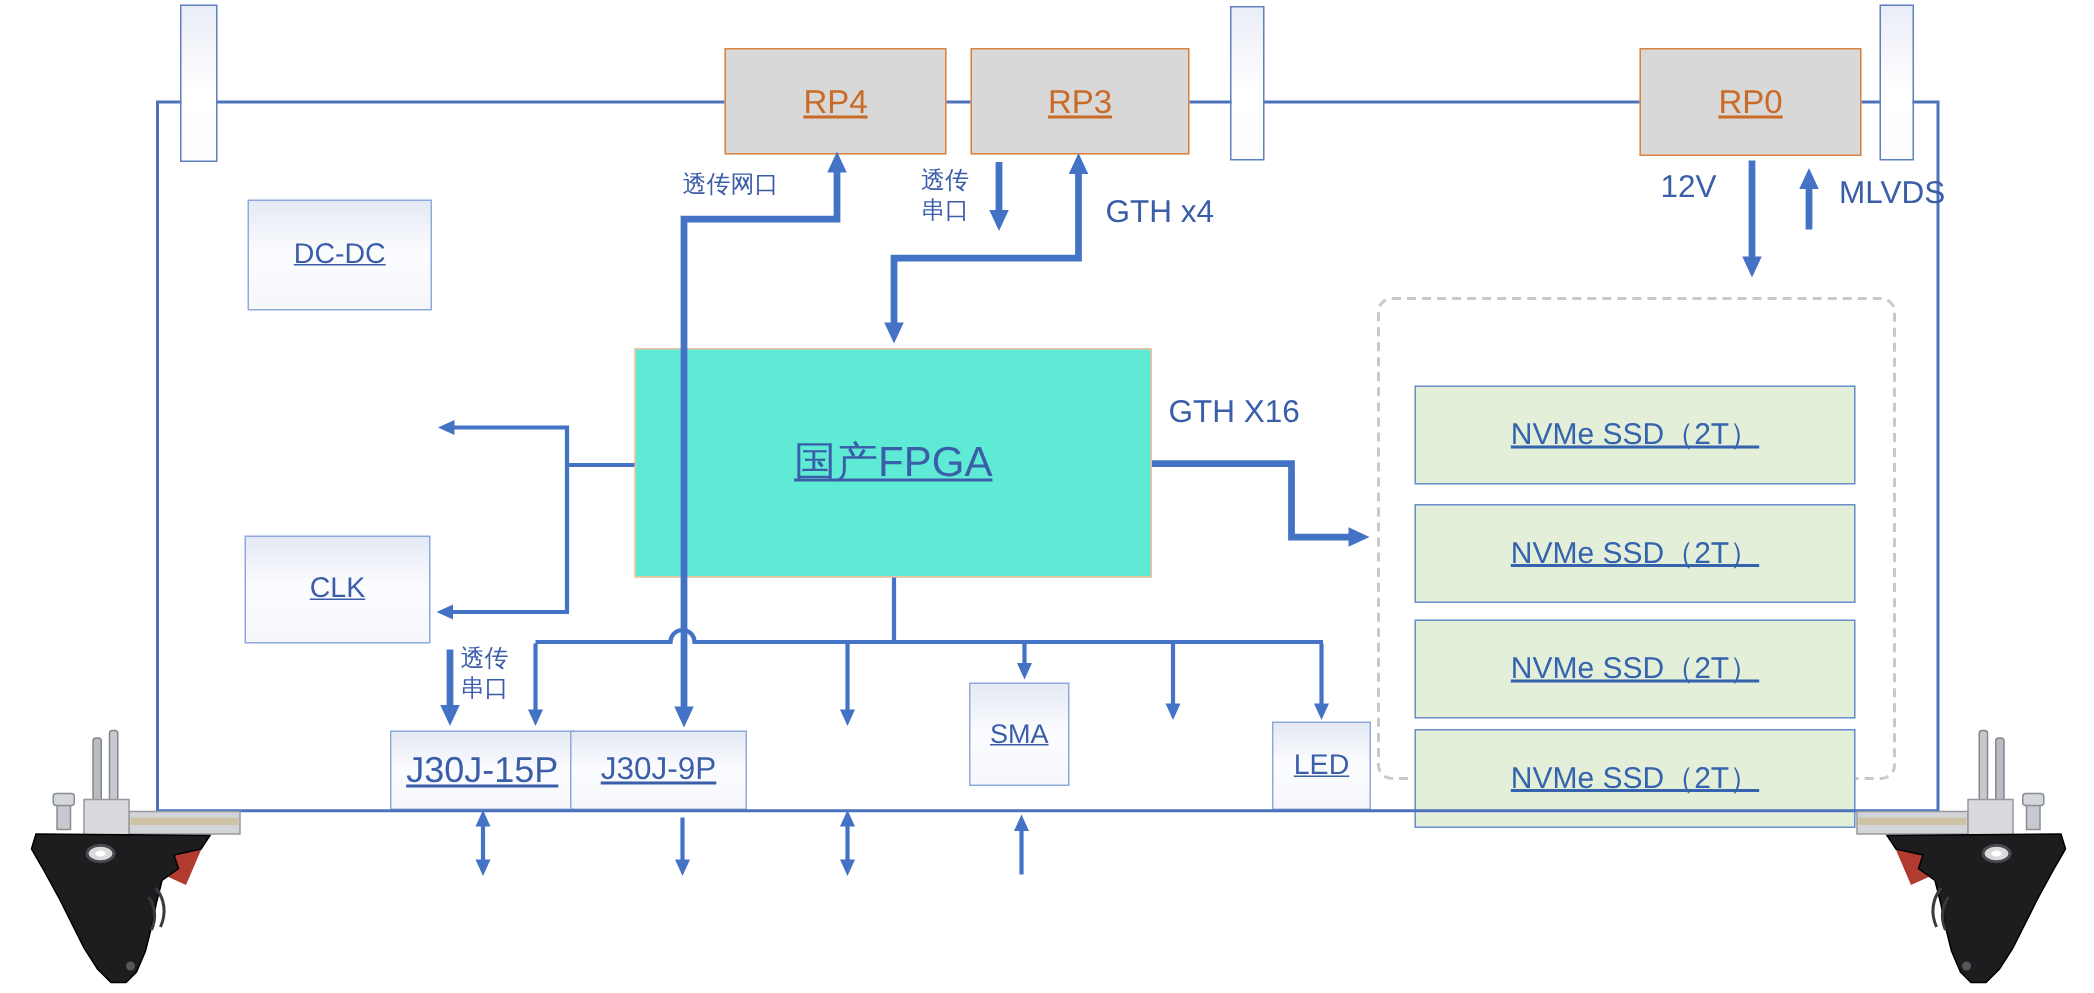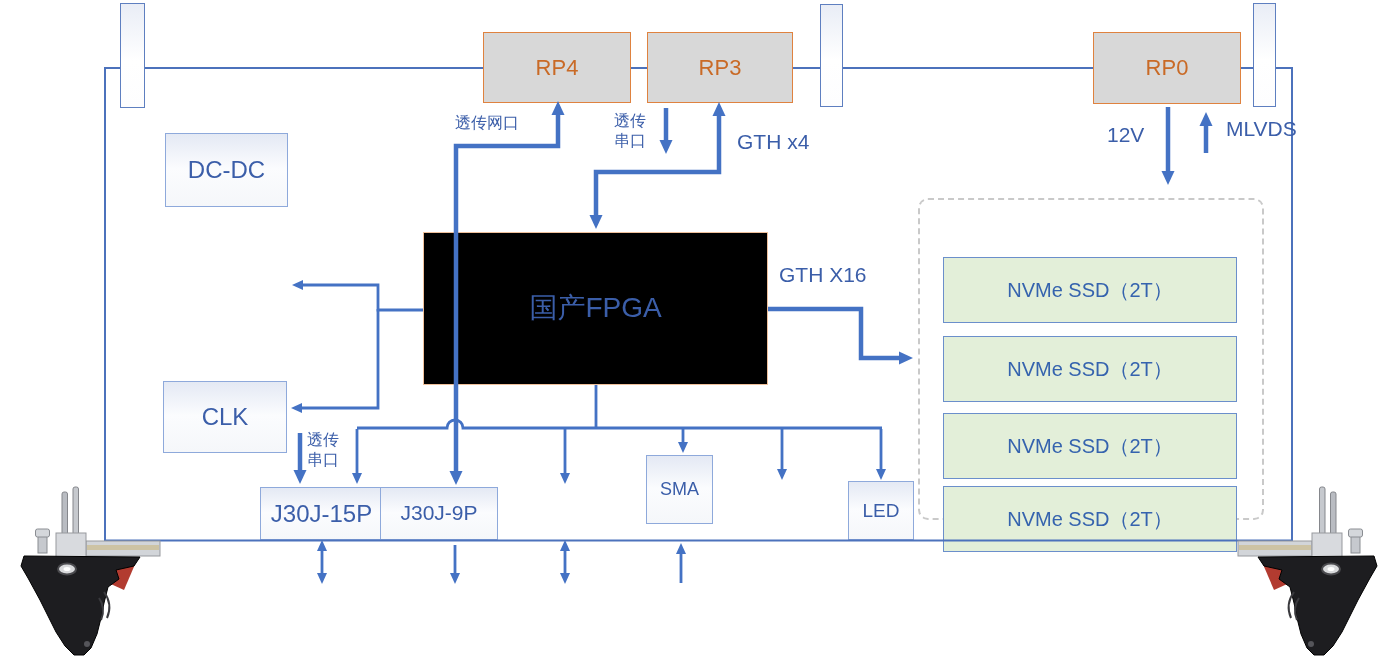--- a/index.html
+++ b/index.html
@@ -3,31 +3,31 @@
 <meta charset="utf-8">
 <style>
   html,body{margin:0;padding:0;background:#ffffff;}
   #stage{
     position:relative;width:1396px;height:662px;background:#ffffff;overflow:hidden;
     font-family:"Liberation Sans","DejaVu Sans",sans-serif;
   }
   #stage svg.layer{position:absolute;left:0;top:0;}
   .box{
     position:absolute;display:flex;align-items:center;justify-content:center;
-    box-sizing:border-box;text-align:right;line-height:1.15;
+    box-sizing:border-box;text-align:right;line-height:1.15;text-decoration:underline;
   }
   .white-box{
     background:linear-gradient(180deg,#e4e9f4 0%,#fbfcfe 48%,#f5f7fa 100%);
-    border:1.6px solid #8EA9DB;color:#3B5EA9;font-size:24px;
+    border:1.6px solid #8EA9DB;color:#3B5EA9;font-size:19px;
   }
   .grey-box{
     background:#D8D8D8;border:1.8px solid #DF823F;color:#C96A26;font-size:22px;
   }
   .fpga-box{
-    background:#000000;border:1.6px solid #EFC09B;color:#3B5EA9;font-size:28px;
+    background:#5eead4;border:1.6px solid #EFC09B;color:#3B5EA9;font-size:28px;
   }
   .ssd-box{
     background:#E3EFD9;border:1.5px solid #6B8FCB;color:#3563AE;font-size:20px;margin-top:40px;
   }
   .dashed-group{
     position:absolute;box-sizing:border-box;border:2.6px dashed #C9C9C9;border-radius:10px;background:transparent;
   }
   .strip{
     position:absolute;box-sizing:border-box;border:1.5px solid #5E7FC0;
     background:linear-gradient(180deg,#e9edf6 0%,#ffffff 55%,#fdfdfe 100%);
@@ -56,21 +56,21 @@
   <div class="box grey-box" style="left:647px;top:32px;width:146px;height:71px">
       <span>RP3</span>
     </div>
   <div class="box grey-box" style="left:1093px;top:32px;width:148px;height:72px">
       <span>RP0</span>
     </div>
 
   <div class="box white-box" style="left:165px;top:133px;width:123px;height:74px">
       <span>DC-DC</span>
     </div>
-  <div class="box white-box" style="left:163px;top:381px;width:124px;height:72px">
+  <div class="box white-box" style="left:163px;top:357px;width:124px;height:72px">
       <span>CLK</span>
     </div>
 
   <div class="box fpga-box" style="left:423px;top:232px;width:345px;height:153px">
       <span>国产FPGA</span>
     </div>
 
   <div class="dashed-group" style="left:918px;top:198px;width:346px;height:322px"></div>
   <div class="box ssd-box" style="left:943px;top:217px;width:294px;height:66px">
       <span>NVMe SSD（2T）</span>
@@ -154,17 +154,17 @@
       </g>
     <g transform="translate(1398,0) scale(-1,1)">
         <use href="#hshape"></use>
       </g>
   </svg>
 
   <div class="lbl lbl-cn" style="left:455px;top:113px">透传网口</div>
   <div class="lbl lbl-cn2" style="left:614px;top:111px">透传串口</div>
   <div class="lbl lbl-sig" style="left:737px;top:130px">GTH x4</div>
   <div class="lbl lbl-sig" style="left:779px;top:263px">GTH X16</div>
-  <div class="lbl lbl-sig" style="left:1107px;top:123px">12V</div>
+  <div class="lbl lbl-sig" style="left:1107px;top:113px">12V</div>
   <div class="lbl lbl-sig" style="left:1226px;top:117px">MLVDS</div>
   <div class="lbl lbl-cn2" style="left:307px;top:430px">透传串口</div>
 
 </div>
 
 </body></html>

